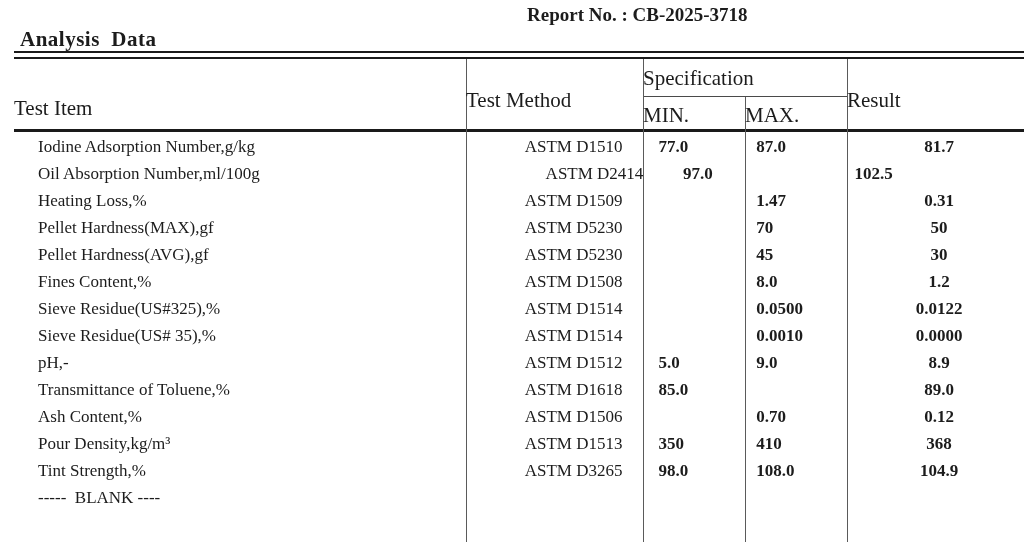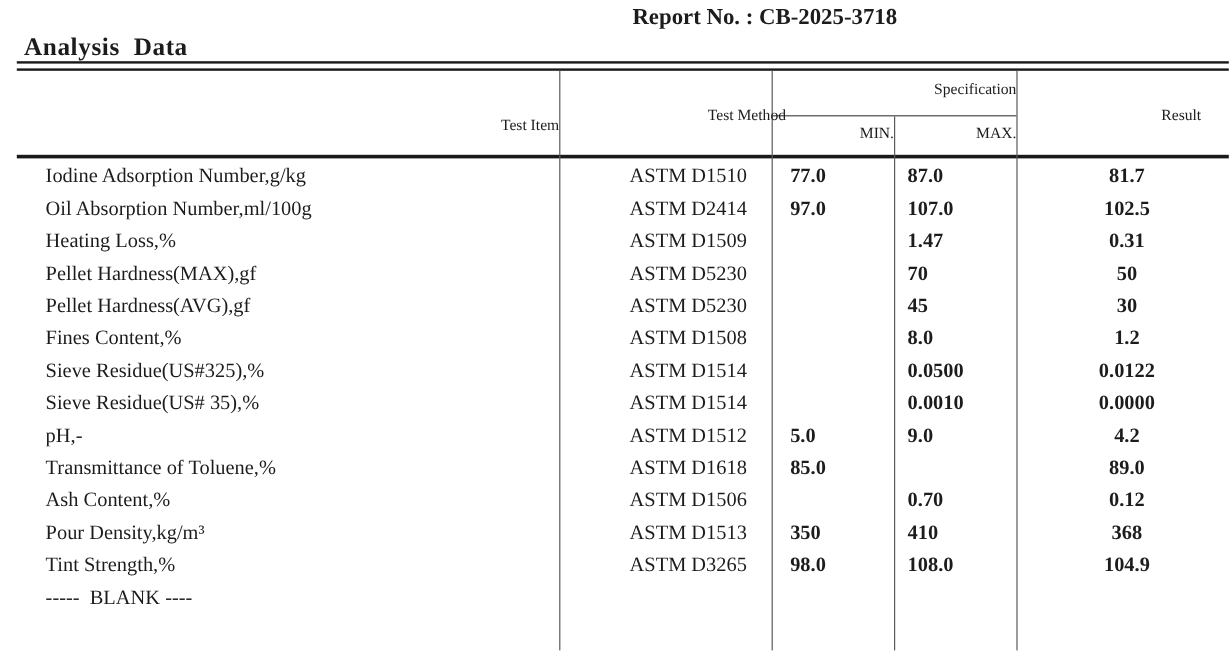--- a/index.html
+++ b/index.html
@@ -22,23 +22,23 @@
   .table-top{left:14px;top:57px;width:1010px;height:2px;}
   .spec-divider{left:643px;top:96px;width:204px;height:1px;background:#4a4a4a;}
   .header-bottom{left:14px;top:129px;width:1010px;height:3px;}
   
   .vline{position:absolute;width:1px;background:#5a5a5a;}
   .v-item-method{left:466px;top:59px;height:483px;}
   .v-method-spec{left:643px;top:59px;height:483px;}
   .v-min-max{left:745px;top:97px;height:445px;}
   .v-spec-result{left:847px;top:59px;height:483px;}
   
-  .th{position:absolute;font-size:13px;text-align:right;white-space:pre;}
+  .th{position:absolute;font-size:21px;text-align:left;white-space:pre;}
   .th-item{left:14px;top:96px;width:452px;}
-  .th-method{left:466px;top:88px;width:177px;margin-left:12px;}
+  .th-method{left:466px;top:88px;width:177px;}
   .th-spec{left:643px;top:66px;width:204px;}
   .th-min{left:643px;top:103px;width:102px;}
   .th-max{left:745px;top:103px;width:102px;}
   .th-result{left:847px;top:88px;width:154px;}
   
   .tbody{position:absolute;left:14px;top:133px;width:1010px;}
   .row{display:flex;height:27px;line-height:27px;font-size:17px;}
   .cell{white-space:pre;overflow:hidden;}
   .c-item{width:452px;padding-left:24px;box-sizing:border-box;text-align:left;}
   .c-method{width:177px;text-align:center;padding-left:40px;}
@@ -73,21 +73,20 @@
       <div class="cell c-item">Iodine Adsorption Number,g/kg</div>
       <div class="cell c-method">ASTM D1510</div>
       <div class="cell c-min">77.0</div>
       <div class="cell c-max">87.0</div>
       <div class="cell c-result">81.7</div>
     </div>
     <div class="row">
       <div class="cell c-item">Oil Absorption Number,ml/100g</div>
       <div class="cell c-method">ASTM D2414</div>
       <div class="cell c-min">97.0</div>
-      <div class="cell c-max">107.0</div>
       <div class="cell c-result">102.5</div>
     </div>
     <div class="row">
       <div class="cell c-item">Heating Loss,%</div>
       <div class="cell c-method">ASTM D1509</div>
       <div class="cell c-min"></div>
       <div class="cell c-max">1.47</div>
       <div class="cell c-result">0.31</div>
     </div>
     <div class="row">
@@ -123,21 +122,21 @@
       <div class="cell c-method">ASTM D1514</div>
       <div class="cell c-min"></div>
       <div class="cell c-max">0.0010</div>
       <div class="cell c-result">0.0000</div>
     </div>
     <div class="row">
       <div class="cell c-item">pH,-</div>
       <div class="cell c-method">ASTM D1512</div>
       <div class="cell c-min">5.0</div>
       <div class="cell c-max">9.0</div>
-      <div class="cell c-result">4.2</div>
+      <div class="cell c-result">8.9</div>
     </div>
     <div class="row">
       <div class="cell c-item">Transmittance of Toluene,%</div>
       <div class="cell c-method">ASTM D1618</div>
       <div class="cell c-min">85.0</div>
       <div class="cell c-max"></div>
       <div class="cell c-result">89.0</div>
     </div>
     <div class="row">
       <div class="cell c-item">Ash Content,%</div>

